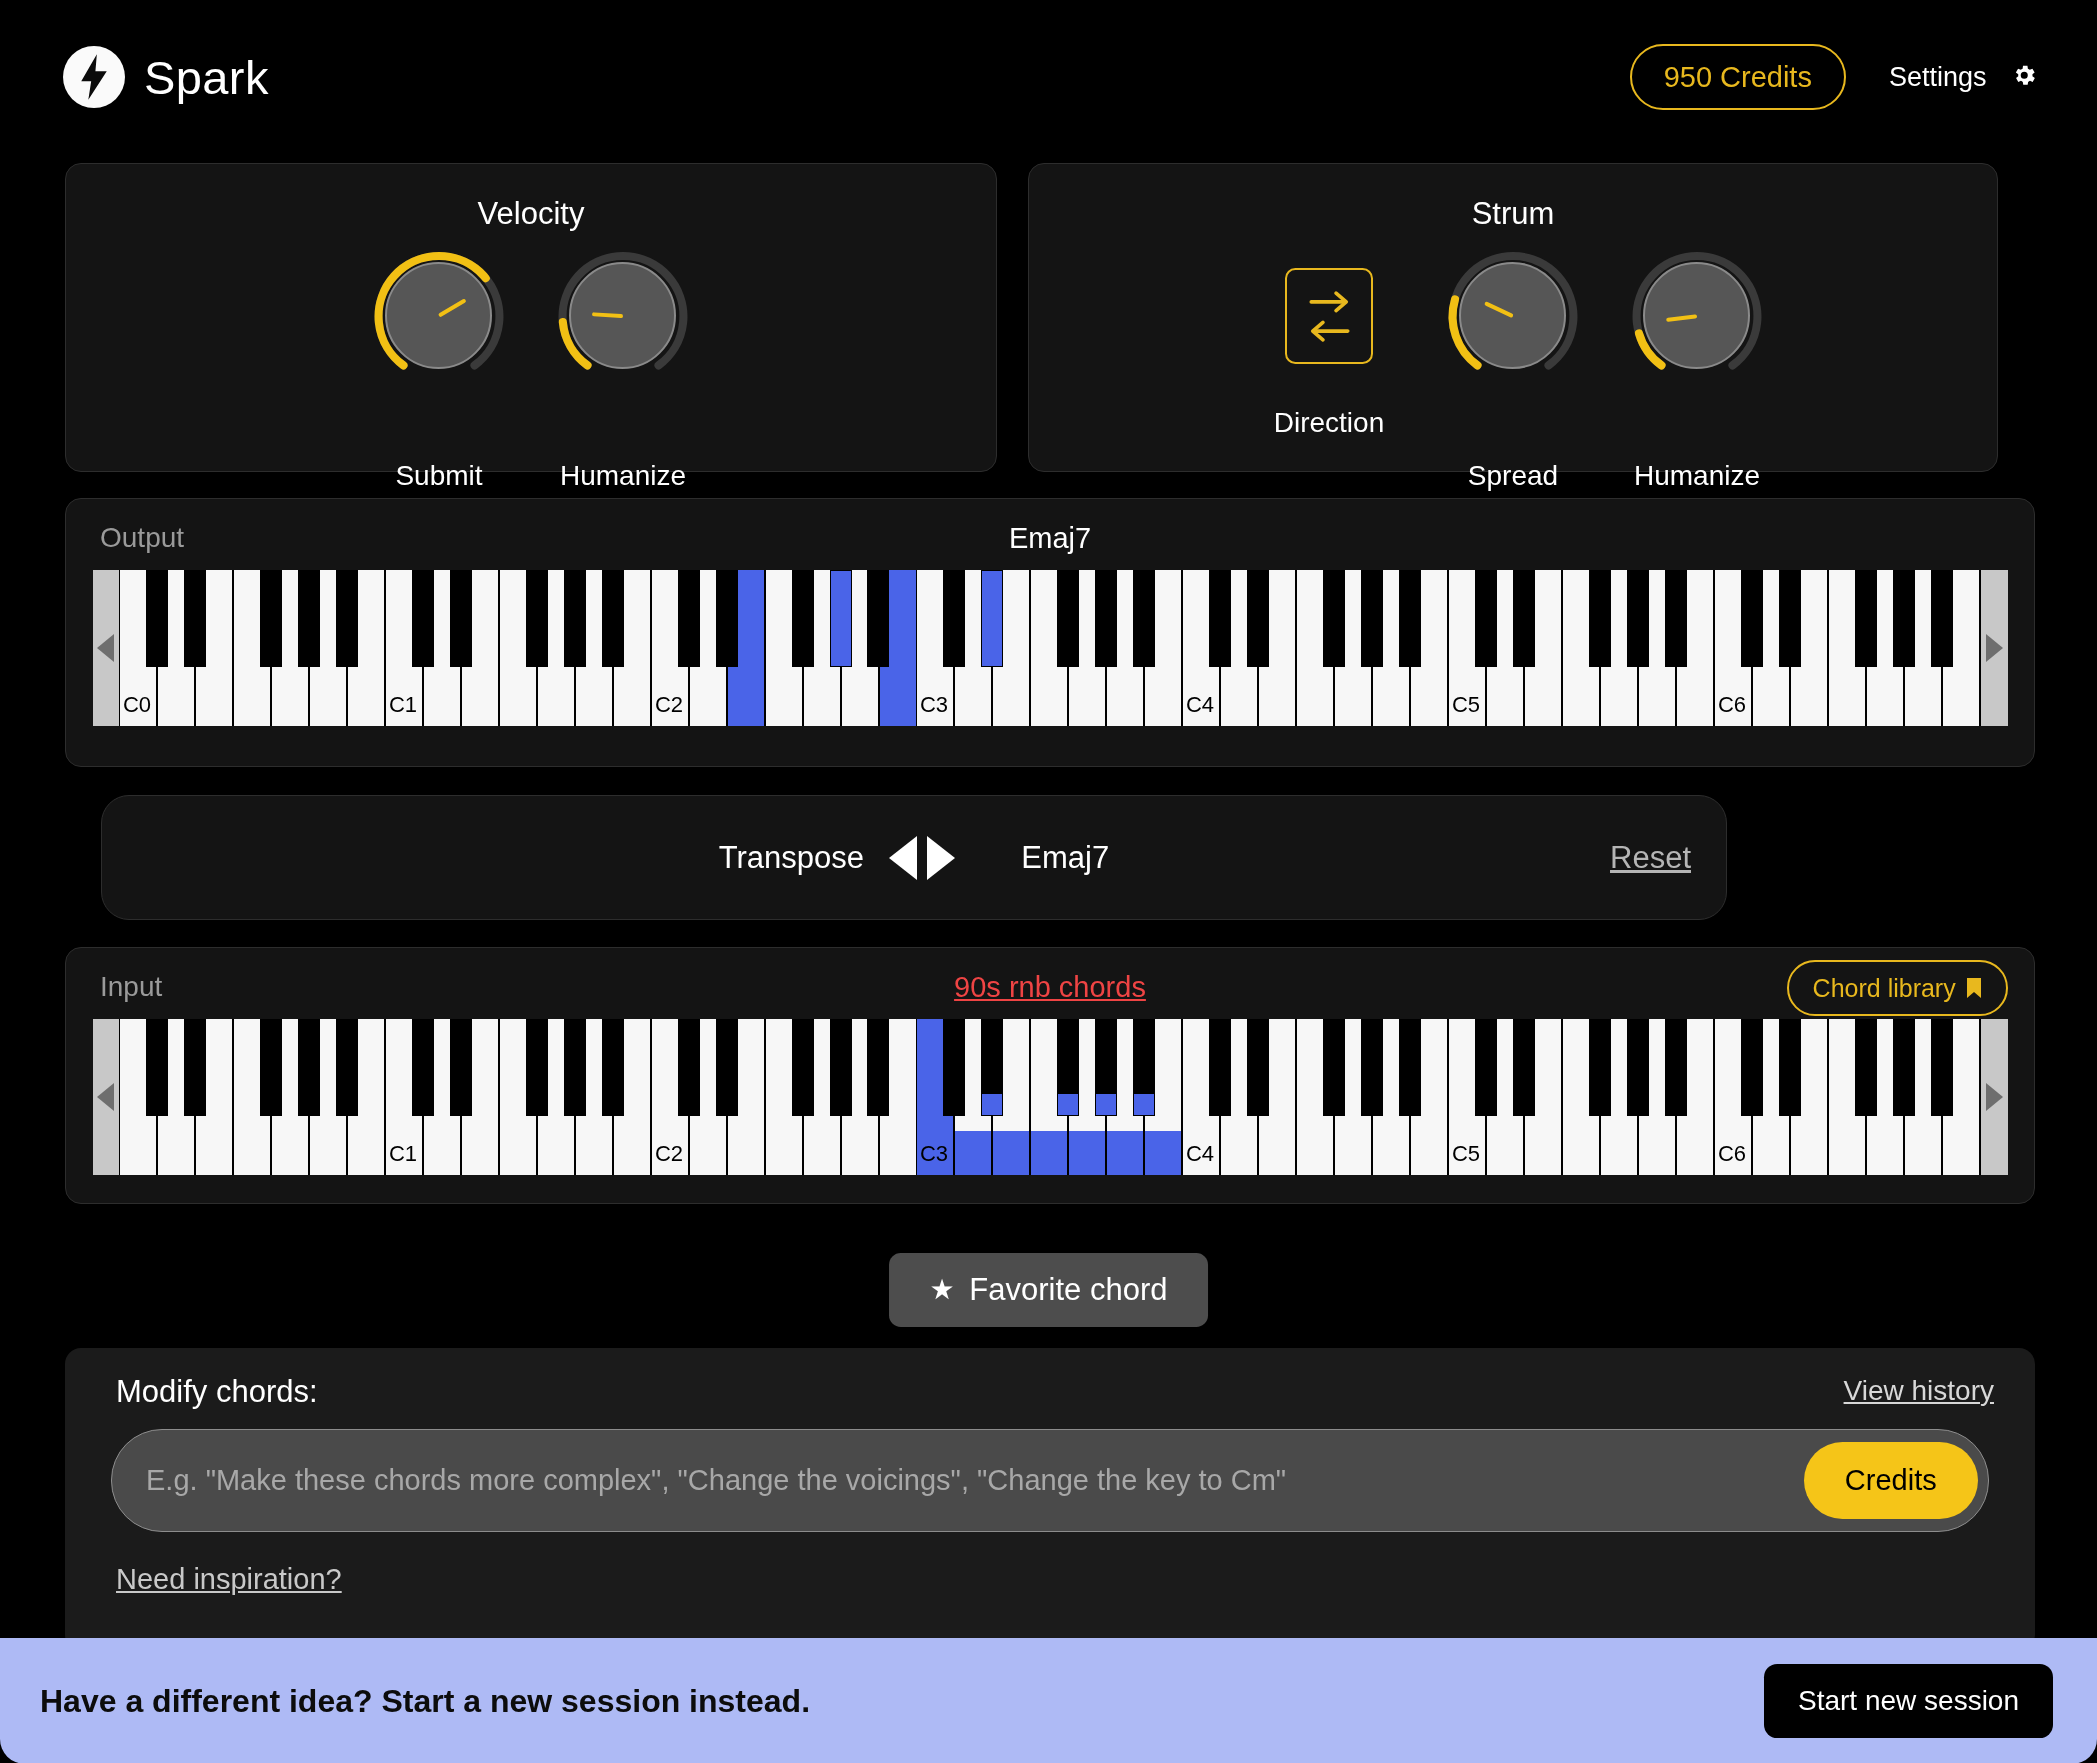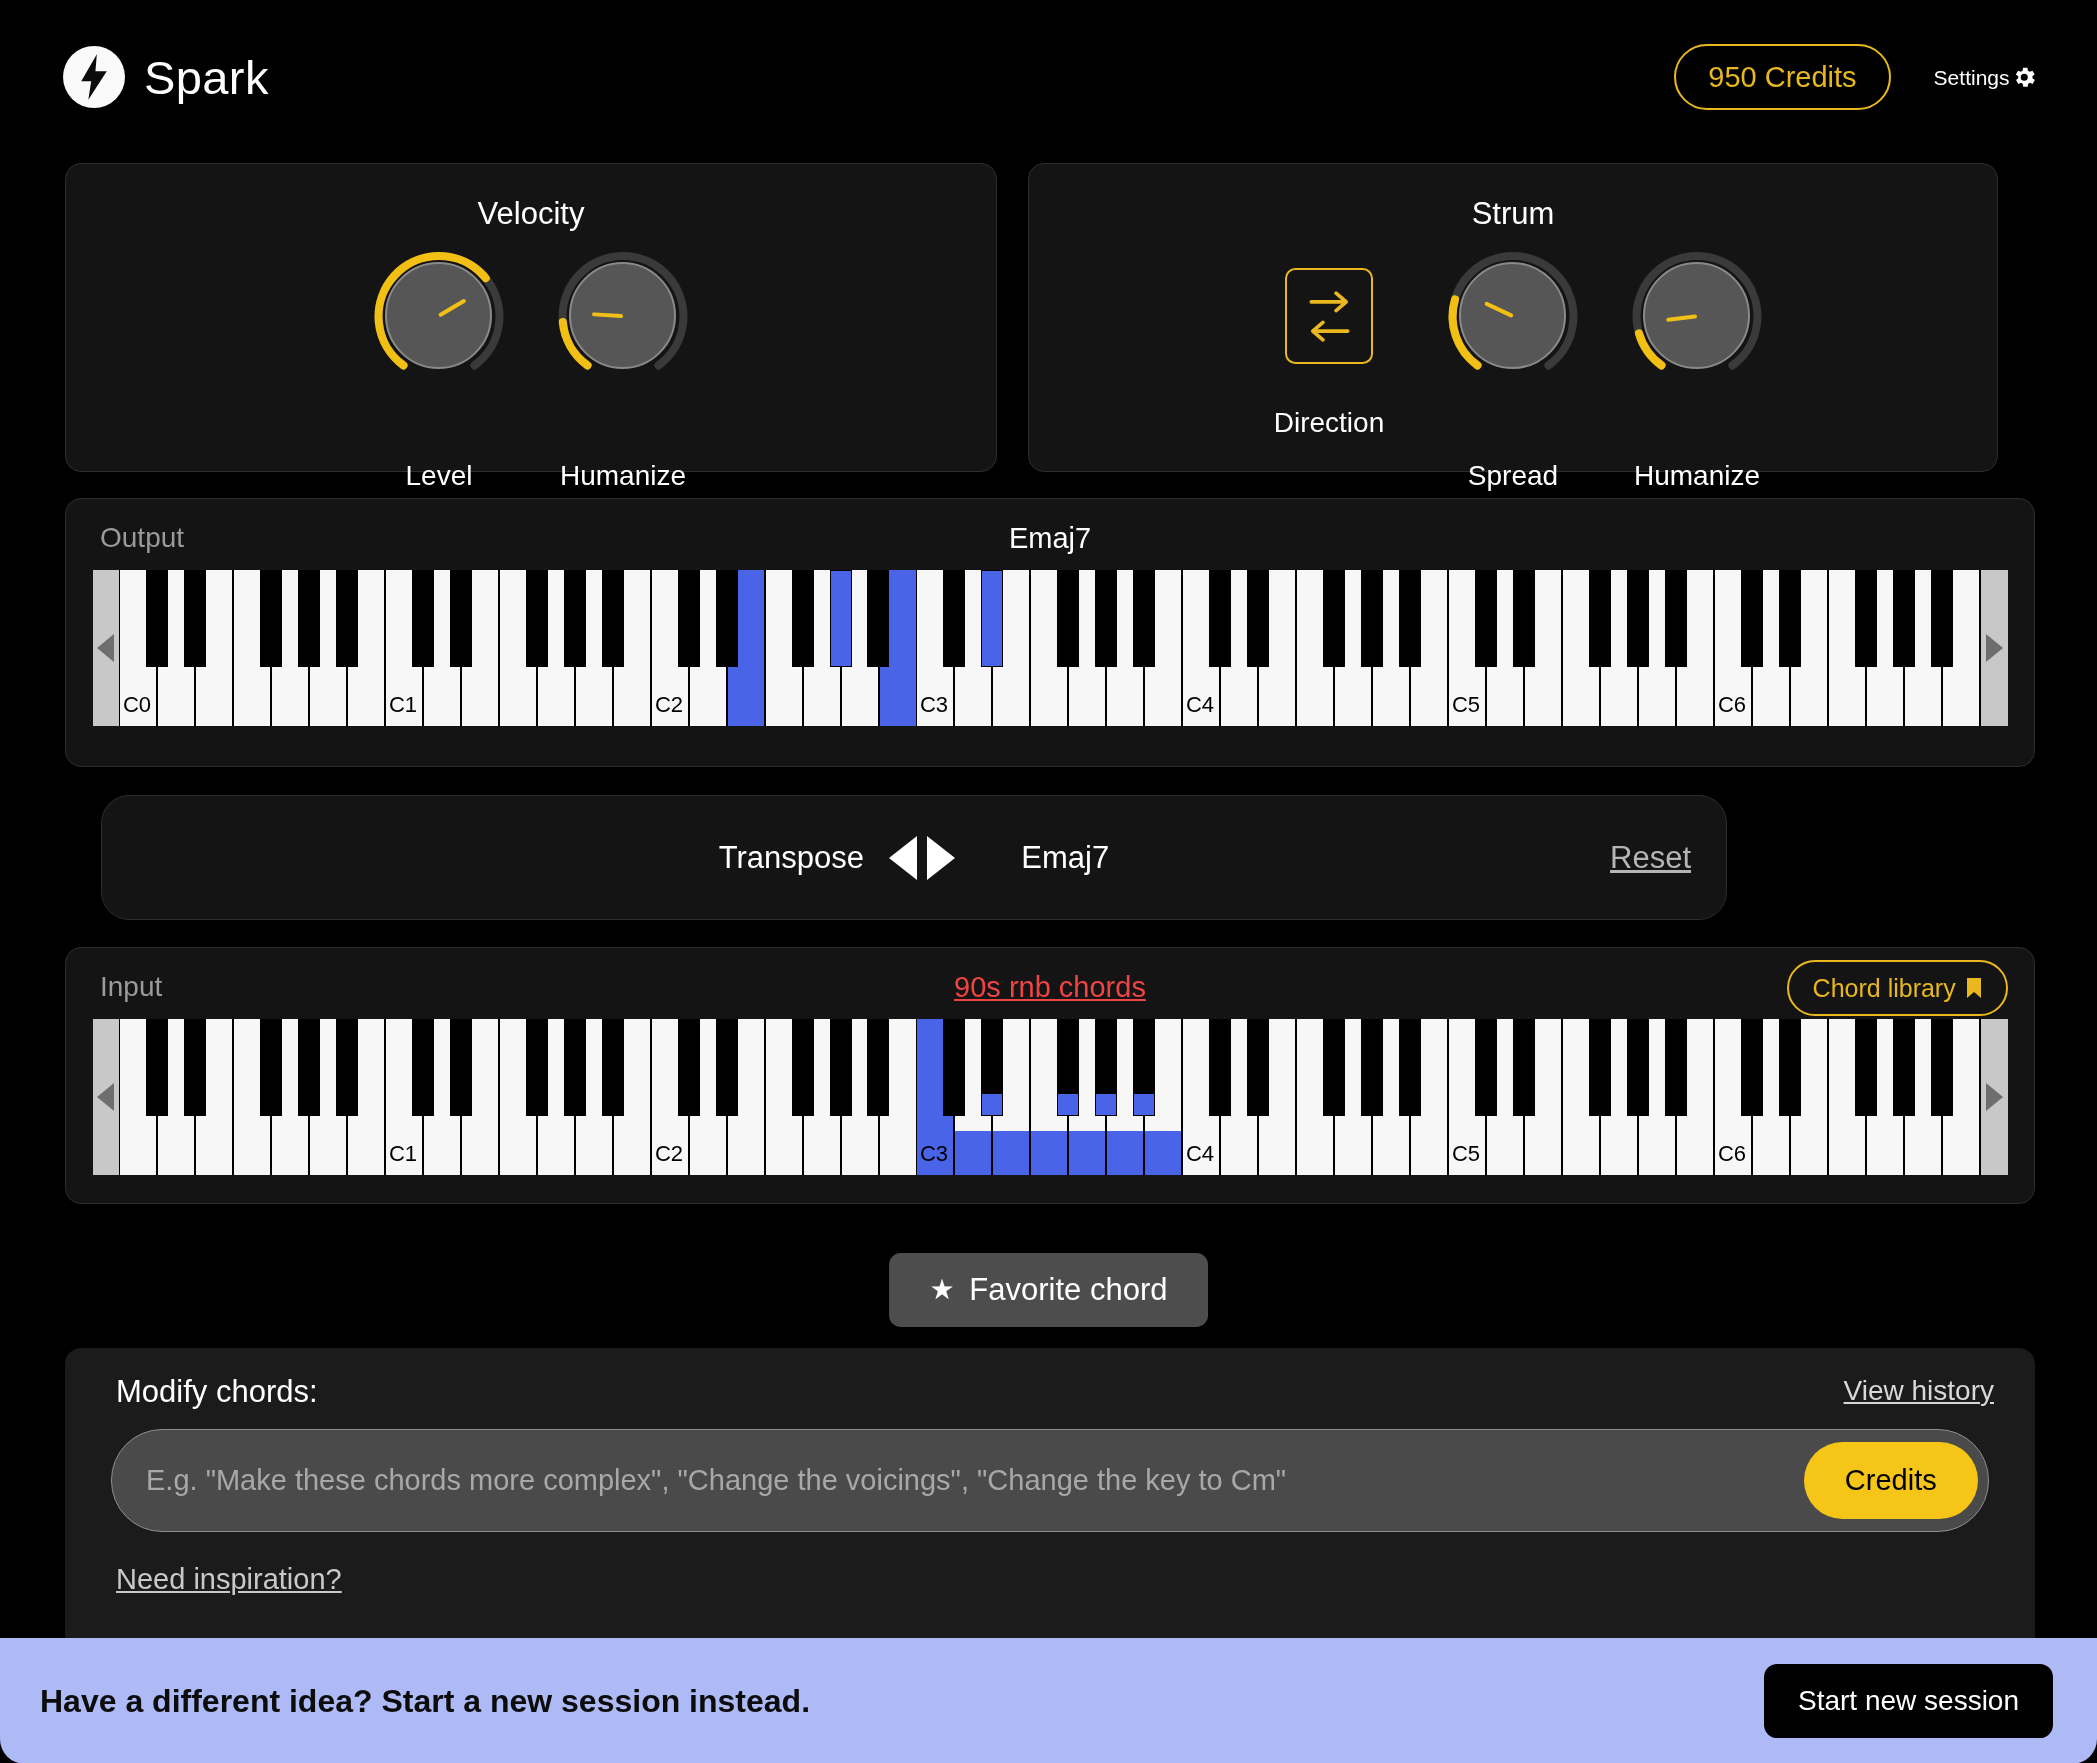--- a/index.html
+++ b/index.html
@@ -37,22 +37,22 @@
   .header-right {
     margin-left: auto; display: flex; align-items: center; gap: 43px;
   }
   .credits-pill {
     border: 2.2px solid #e8b81e; border-radius: 73px;
     color: #e8b81e; font-size: 29px;
     padding: 14.7px 32px; background: transparent;
     white-space: nowrap;
   }
   .settings-btn {
-    display: flex; align-items: flex-end; gap: 1px;
-    color: #ffffff; font-size: 21px; background: none;
+    display: flex; align-items: flex-start; gap: 24px;
+    color: #ffffff; font-size: 27px; background: none;
     border: none; cursor: pointer; font-family: inherit;
   }
   .gear { width: 26.5px; height: 26.5px; fill: #ffffff; display:block; }
 
   
   .panel-row {
     position: absolute; left: 65px; top: 163px;
     width: 1970px; height: 309px;
     display: flex; gap: 31px;
   }
@@ -321,21 +321,21 @@
       <div class="knob-row">
         <div class="knob-cell">
           <div class="knob">
             <svg viewBox="0 0 190 190">
               <path d="M 46.8 162 A 82 82 0 1 1 143.2 162" fill="none" stroke="#3a3a3a" stroke-width="11" stroke-linecap="round"></path>
               <path class="arc-fill" d="M 46.8 162 A 82 82 0 1 1 143.2 162" fill="none" stroke="#f2c014" stroke-width="11" stroke-linecap="round" style="stroke-dasharray: 386.416; stroke-dashoffset: 108.196;"></path>
             </svg>
             <div class="knob-face"></div>
             <div class="knob-pointer" style="transform: translate(-50%, -100%) rotate(59.4deg);"></div>
           </div>
-          <div class="knob-label">Level</div>
+          <div class="knob-label">Submit</div>
         </div>
         <div class="knob-cell">
           <div class="knob">
             <svg viewBox="0 0 190 190">
               <path d="M 46.8 162 A 82 82 0 1 1 143.2 162" fill="none" stroke="#3a3a3a" stroke-width="11" stroke-linecap="round"></path>
               <path class="arc-fill" d="M 46.8 162 A 82 82 0 1 1 143.2 162" fill="none" stroke="#f2c014" stroke-width="11" stroke-linecap="round" style="stroke-dasharray: 386.416; stroke-dashoffset: 316.861;"></path>
             </svg>
             <div class="knob-face"></div>
             <div class="knob-pointer" style="transform: translate(-50%, -100%) rotate(-86.4deg);"></div>
           </div>

